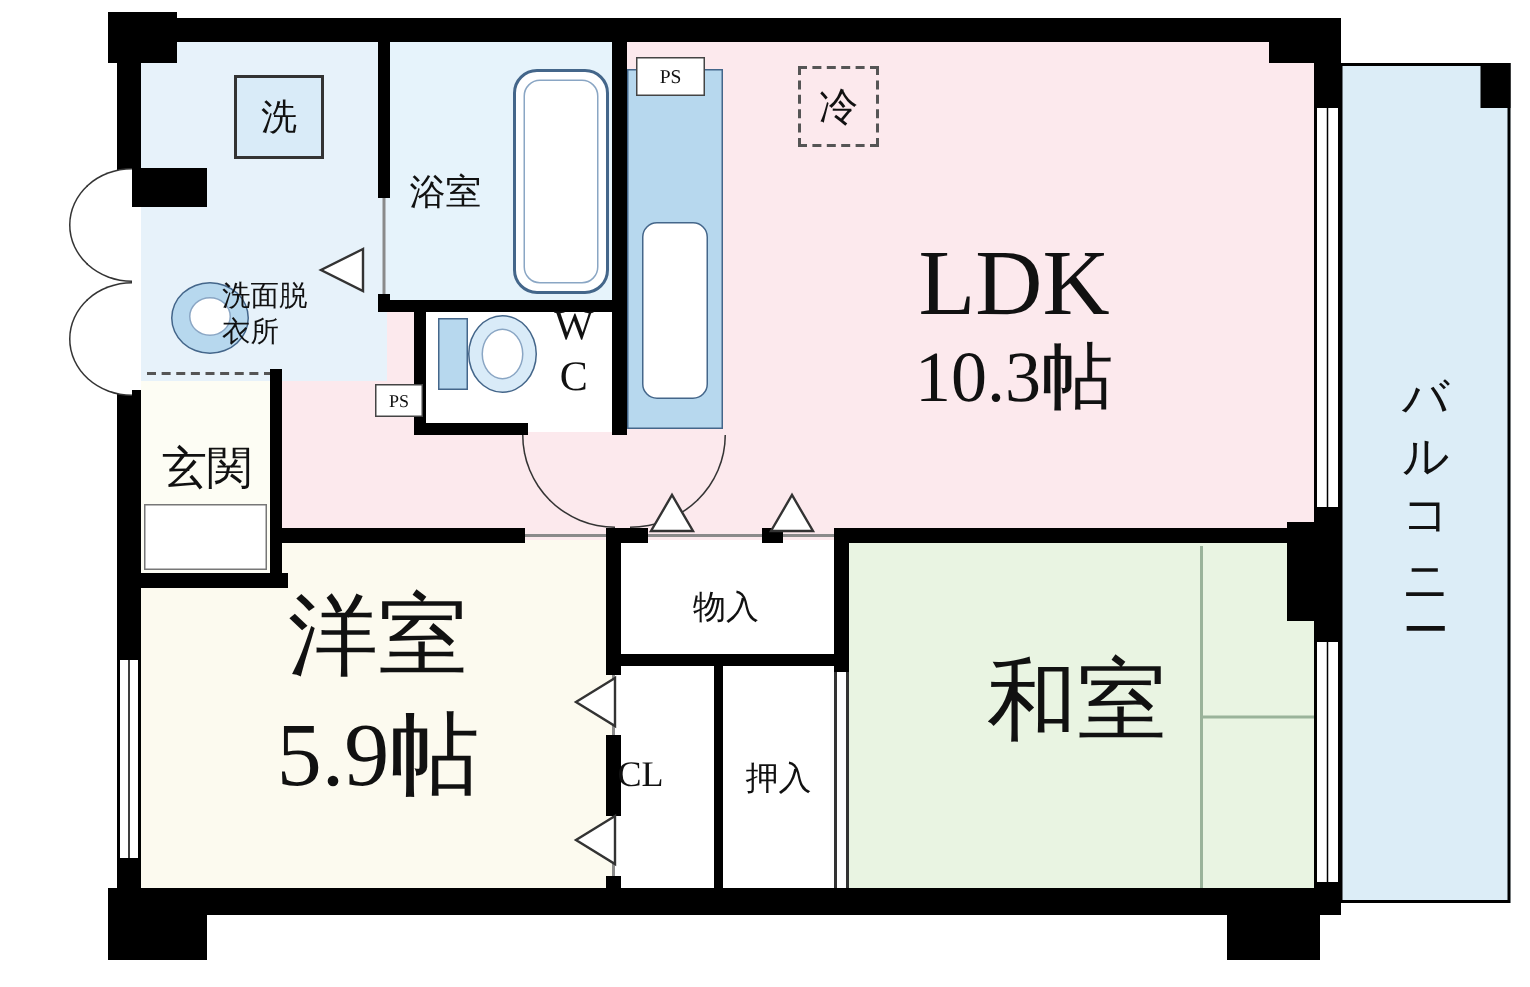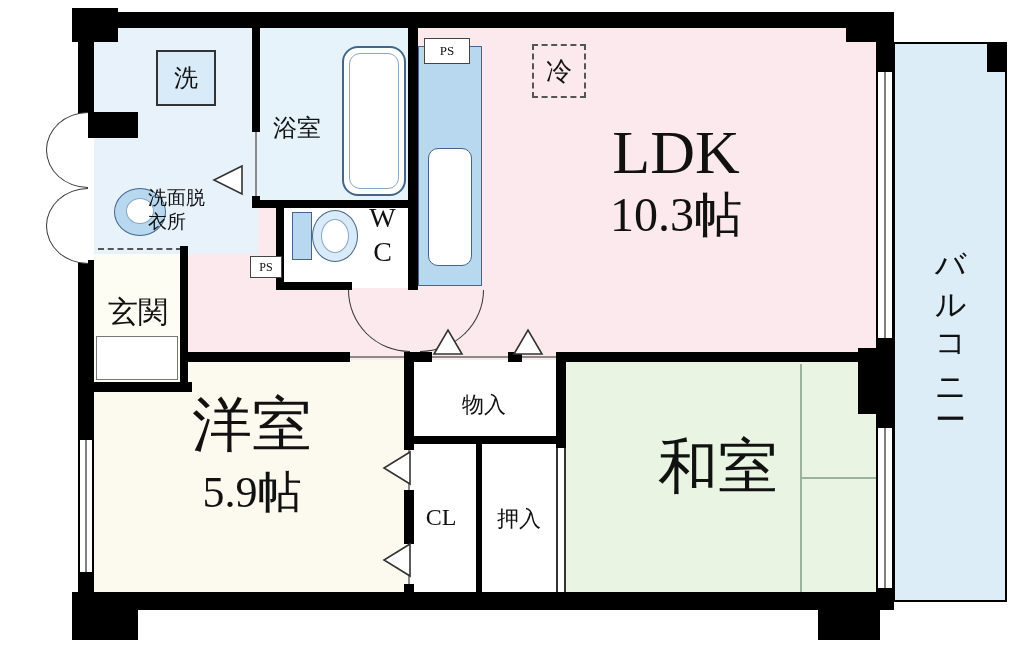--- a/index.html
+++ b/index.html
@@ -128,42 +128,42 @@
 
   <svg class="overlay" width="1020" height="658" viewBox="0 0 1020 658">
     <polygon points="242,166 214,180 242,194" fill="#fff" stroke="#333" stroke-width="1.6"></polygon>
     <polygon points="434,354 448,330 462,354" fill="#fff" stroke="#333" stroke-width="1.6"></polygon>
     <polygon points="514,354 528,330 542,354" fill="#fff" stroke="#333" stroke-width="1.6"></polygon>
     <polygon points="410,452 384,468 410,484" fill="#fff" stroke="#333" stroke-width="1.6"></polygon>
     <polygon points="410,544 384,560 410,576" fill="#fff" stroke="#333" stroke-width="1.6"></polygon>
   </svg>
 
   <div class="label tc" style="left:500px;top:118px;width:352px;">
-    <div style="font-size:62px;line-height:1.12;">LDK</div>
+    <div style="font-size:62px;line-height:1.12;margin-top:37px;">LDK</div>
     <div style="font-size:48px;line-height:1.15;">10.3帖</div>
   </div>
 
   <div class="label tc" style="left:96px;top:392px;width:312px;">
     <div style="font-size:60px;line-height:1.25;font-family:Liberation Mono, monospace;">洋室</div>
-    <div style="font-size:44px;line-height:1.2;text-align:center;">5.9帖</div>
+    <div style="font-size:60px;line-height:1.2;text-align:center;">5.9帖</div>
   </div>
 
   <div class="label tc" style="left:562px;top:386px;width:312px;margin-top:44px;">
     <div style="font-size:60px;line-height:1.25;">和室</div>
   </div>
 
   <div class="label tc" style="left:255px;top:112px;width:84px;font-size:24px;">浴室</div>
 
   <div class="label" style="left:148px;top:186px;width:62px;font-size:19px;line-height:1.25;white-space:normal;">洗面脱衣所</div>
 
   <div class="label" style="left:366px;top:202px;font-size:28px;writing-mode:vertical-rl;text-orientation:upright;letter-spacing:3px;">WC</div>
 
   <div class="label tc" style="left:414px;top:390px;width:140px;font-size:22px;">物入</div>
 
   <div class="label tc" style="left:94px;top:292px;width:88px;font-size:30px;">玄関</div>
 
-  <div class="label tc" style="left:406px;top:504px;width:70px;font-size:24px;">CL</div>
+  <div class="label tc" style="left:392px;top:504px;width:70px;font-size:24px;">CL</div>
 
   <div class="label tc" style="left:480px;top:504px;width:78px;font-size:22px;">押入</div>
 
   <div class="label ctr" style="left:905px;top:130px;width:90px;height:380px;font-size:31px;writing-mode:vertical-rl;letter-spacing:8px;">バルコニー</div>
 
 </div>
 
 </body></html>

